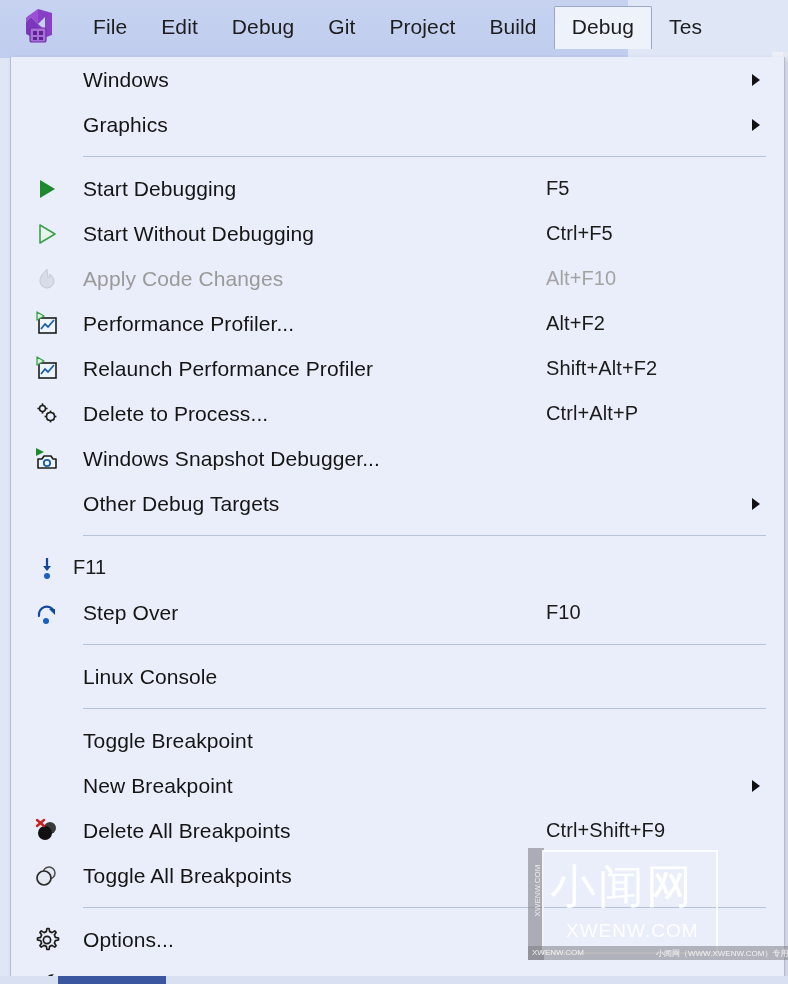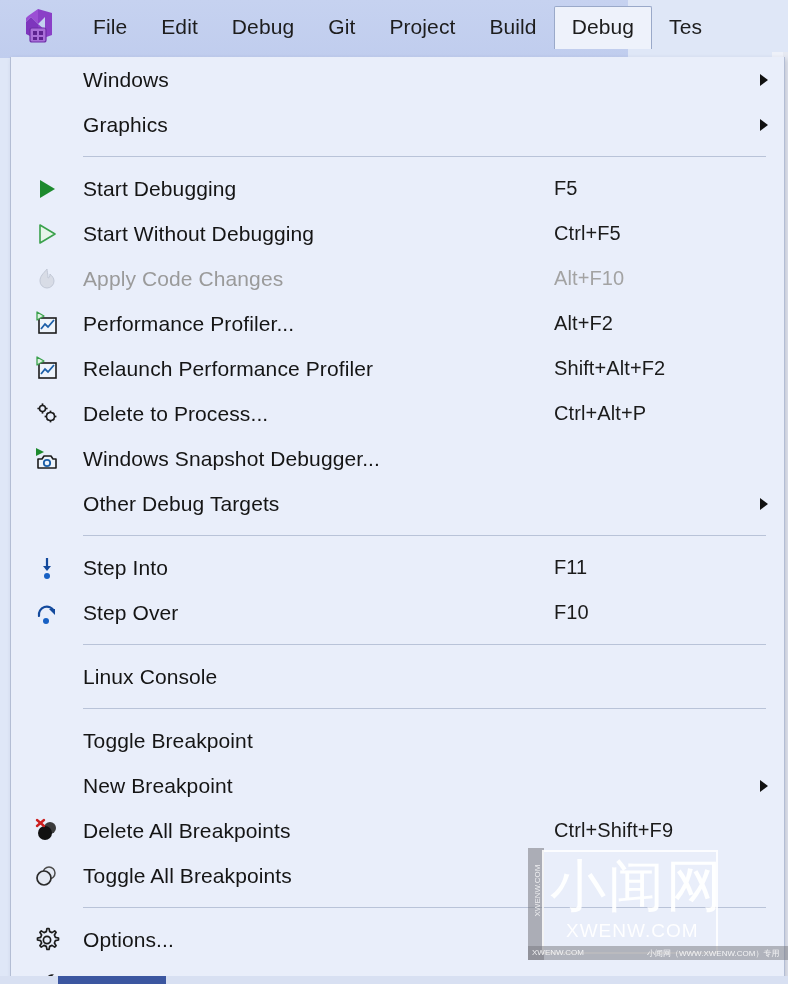--- a/index.html
+++ b/index.html
@@ -119,21 +119,21 @@
     border-top: none;
     box-sizing: border-box;
     box-shadow: 2px 2px 5px rgba(40,50,80,0.18);
   }
 
   .mi {
     position: relative;
     display: flex;
     align-items: center;
     height: 45px;
-    padding: 0 0 0 0;
+    padding: 0 8px 0 0;
     box-sizing: border-box;
     cursor: default;
   }
   .mi-icon {
     width: 62px;
     min-width: 62px;
     height: 45px;
     display: flex;
     align-items: center;
     justify-content: center;
@@ -189,21 +189,21 @@
     top: 2px;
     width: 176px;
     height: 104px;
     border: 2px solid rgba(255,255,255,0.85);
     box-sizing: border-box;
   }
   .wm-text {
     position: absolute;
     left: 22px;
     top: 6px;
-    font-size: 56px;
+    font-size: 46px;
     line-height: 64px;
     color: rgba(255,255,255,0.95);
     font-family: "DejaVu Sans", sans-serif;
     letter-spacing: 2px;
     white-space: nowrap;
   }
   .wm-sub {
     position: absolute;
     left: 38px;
     top: 72px;
@@ -238,21 +238,21 @@
     width: 260px;
     height: 14px;
     background: rgba(120,120,125,0.5);
   }
   .wm-bot-bar .l {
     position: absolute; left: 4px; top: 2px;
     font-size: 8px; color: rgba(255,255,255,0.85);
     white-space: nowrap;
   }
   .wm-bot-bar .r {
-    position: absolute; left: 119px; top: 2px;
+    position: absolute; left: 128px; top: 2px;
     font-size: 8px; color: rgba(255,255,255,0.85);
     white-space: nowrap;
     text-align: right;
   }
 
   
   .bottom-strip {
     position: absolute;
     left: 0;
     top: 976px;
@@ -463,21 +463,20 @@
       </div>
       <div class="sep"></div>
       <div class="mi">
         <div class="mi-icon">
           <span style="display: block; line-height: 0;"><svg width="26" height="26" viewBox="0 0 26 26">
               <line x1="13" y1="3" x2="13" y2="14" stroke="#13499c" stroke-width="2.2"></line>
               <path d="M9 11 L13 16 L17 11 Z" fill="#13499c"></path>
               <circle cx="13" cy="21" r="3" fill="#1760c4"></circle>
             </svg></span>
         </div>
-        <div class="mi-label">Step Into</div>
         <div class="mi-shortcut">F11</div>
         <div class="mi-arrow"></div>
       </div>
       <div class="mi">
         <div class="mi-icon">
           <span style="display: block; line-height: 0;"><svg width="26" height="26" viewBox="0 0 26 26">
               <path d="M5 16 A8 8 0 0 1 20 11" fill="none" stroke="#13499c" stroke-width="2.2" stroke-linecap="round"></path>
               <path d="M15 9 L21 9 L21 15 Z" fill="#13499c"></path>
               <circle cx="12" cy="21" r="3" fill="#1760c4"></circle>
             </svg></span>

